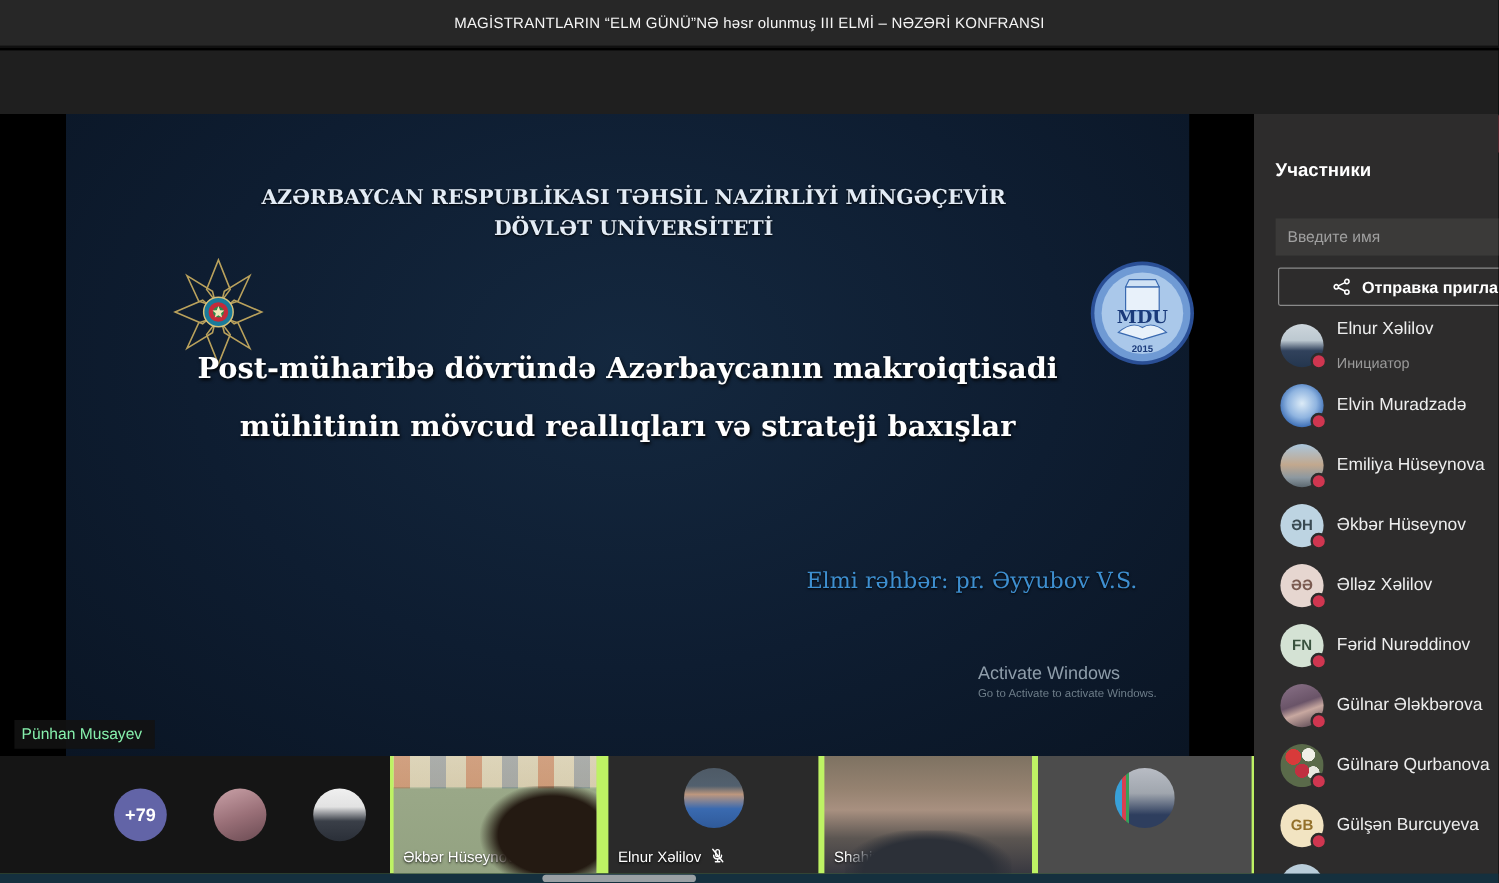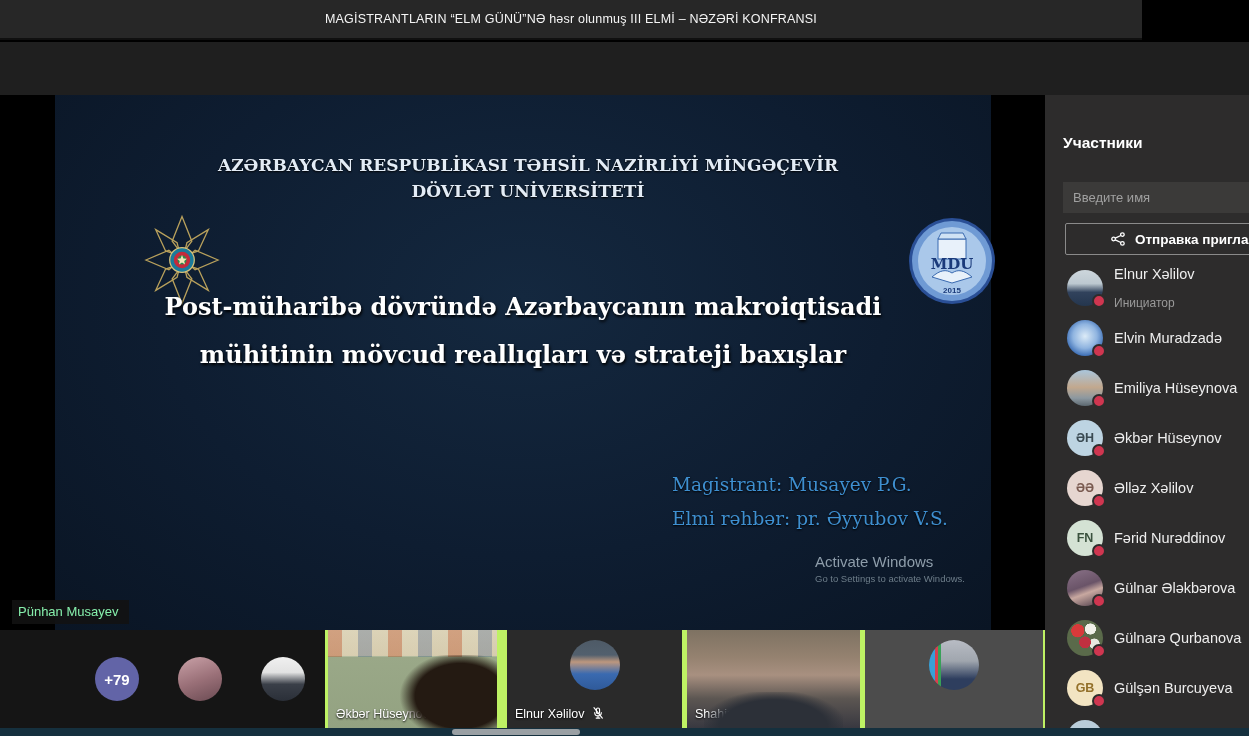--- a/index.html
+++ b/index.html
@@ -4,21 +4,21 @@
 <style>
   * { margin:0; padding:0; box-sizing:border-box; }
   html,body { background:#000; }
   #app {
     position:relative; width:1249px; height:736px; overflow:hidden;
     background:#000; font-family:"Liberation Sans", sans-serif;
     -webkit-font-smoothing:antialiased;
   }
   
   .titlebar {
-    position:absolute; left:0; top:0; width:1142px; height:40px;
+    position:absolute; left:0; top:0; width:1249px; height:40px;
     background:#272727; border-bottom:2px solid #101010;
     display:flex; align-items:center; justify-content:center;
     color:#f5f5f5; font-size:12.5px; letter-spacing:.2px;
   }
   
   .toolbar { position:absolute; left:0; top:42px; width:1249px; height:53px; background:#1f1f1f; }
   .rec-ring {
     position:absolute; left:92px; top:55px; width:28px; height:28px; border-radius:50%;
     border:3px solid #e3e3e3; background:#1f1f1f; display:flex; align-items:center; justify-content:center;
   }
@@ -267,27 +267,26 @@
           <text x="44" y="76" font-size="8" font-family="Liberation Sans, sans-serif" font-weight="bold" fill="#1a3a7a" text-anchor="middle">2015</text>
         </svg>
       </span>
 
       <div class="slide-title">
         <div>Post-müharibə dövründə Azərbaycanın makroiqtisadi</div>
         <div>mühitinin mövcud reallıqları və strateji baxışlar</div>
       </div>
 
       <div class="credits">
-        <div>Magistrant:  Musayev P.G.</div>
         <div>Elmi rəhbər: pr. Əyyubov V.S.</div>
       </div>
 
       <div class="watermark">
         <div class="wm1">Activate Windows</div>
-        <div class="wm2">Go to Settings to activate Windows.</div>
+        <div class="wm2">Go to Activate to activate Windows.</div>
       </div>
     </div>
 
     <div class="presenter-label">
       <span>Pünhan Musayev</span>
     </div>
   </div>
 
   <div class="sidebar">
     <div class="sb-title">Участники</div>

